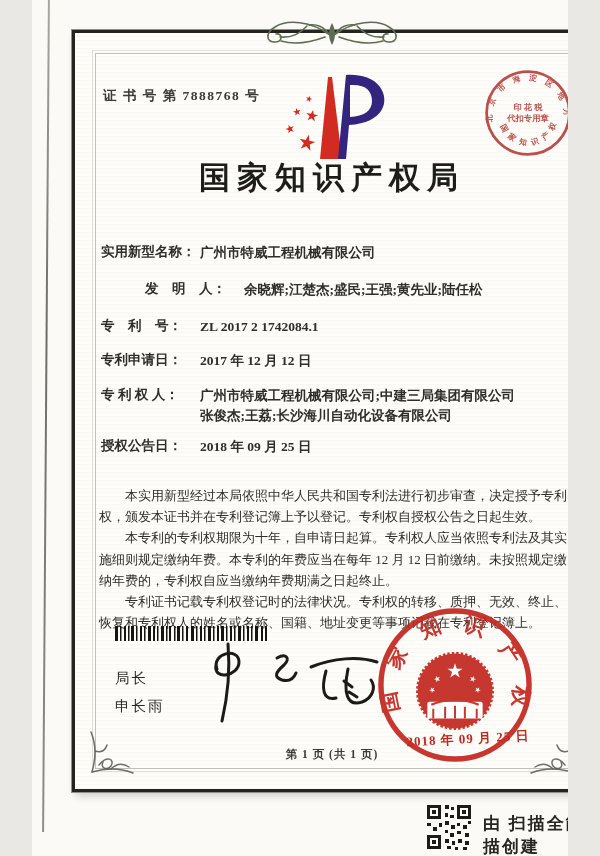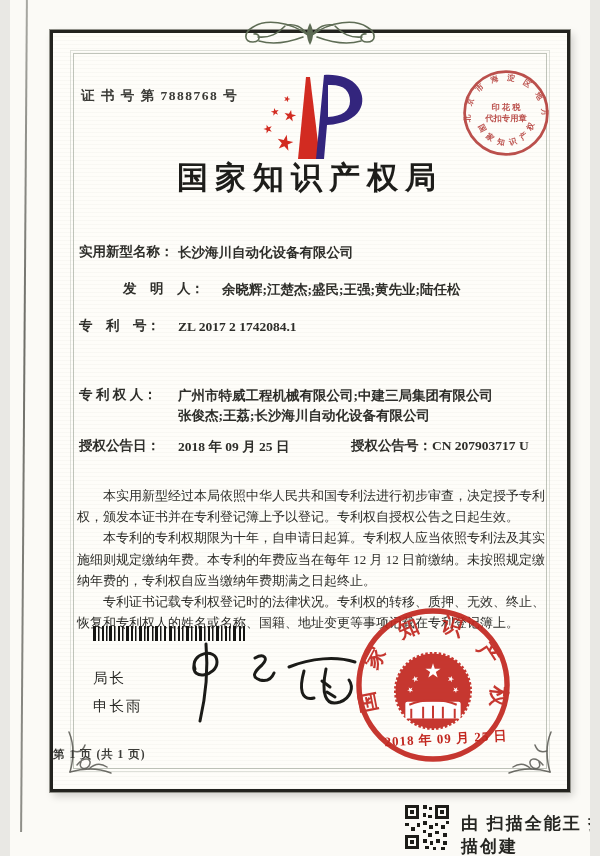--- a/index.html
+++ b/index.html
@@ -1,18 +1,18 @@
 <!DOCTYPE html>
 <html><head>
 <meta charset="utf-8">
 <style>
   * { margin:0; padding:0; box-sizing:border-box; }
   html,body { background:#e9e8e4; }
   .stage {
-    position:relative; width:580px; height:856px; margin:0 auto;
+    position:relative; width:536px; height:856px; margin:0 auto;
     background:#fbfaf6;
     font-family:"Liberation Serif","DejaVu Serif",serif;
     color:#2b2b28; overflow:hidden;
   }
   .paper-edge {
     position:absolute; left:13px; top:0; width:2px; height:832px;
     background:linear-gradient(180deg,#9a9a94,#55554f 40%,#7c7c76);
     transform:rotate(.4deg); opacity:.85;
   }
   .cert {
@@ -56,21 +56,21 @@
   .barcode { position:absolute; left:40px; top:593px; }
   .director { position:absolute; left:40px; top:636px; font-size:14.5px; font-weight:400; letter-spacing:2px; }
   .director div { margin-bottom:9px; }
   .signature { position:absolute; left:118px; top:606px; }
 
   .office-seal { position:absolute; left:301px; top:573px; opacity:.92; }
   .seal-date { position:absolute; left:308px; top:697px; width:170px; text-align:center;
                color:#c2271f; font-size:13px; font-weight:700; transform:rotate(-3deg); letter-spacing:1px; }
   .tax-seal { position:absolute; left:407px; top:34px; opacity:.9; }
 
-  .page-footer { position:absolute; left:0; top:714px; width:100%; text-align:left; font-size:11.5px; font-weight:600; letter-spacing:1px; color:#3c3c38; }
+  .page-footer { position:absolute; left:0; top:714px; width:100%; text-align:center; font-size:11.5px; font-weight:600; letter-spacing:1px; color:#3c3c38; }
 
   .scan-row { position:absolute; left:0; top:800px; width:600px; height:56px;margin-left:7px; }
   .qr { position:absolute; left:386px; top:3px; }
   .scan-text { position:absolute; left:444px; top:12px; font-size:17px; font-weight:700; letter-spacing:2px; color:#262622;
                font-family:"Liberation Sans","DejaVu Sans",sans-serif; }
 </style>
 </head>
 <body>
 
 <div class="stage">
@@ -140,37 +140,37 @@
         <text font-size="8.4"><textPath href="#taxTop" textLength="182" lengthAdjust="spacing">北京市海淀区地方税务局</textPath></text>
         <text font-size="8.4"><textPath href="#taxBot" textLength="94" lengthAdjust="spacing">国家知识产权局</textPath></text>
         <text x="50" y="47" font-size="9" text-anchor="middle">印 花 税</text>
         <text x="50" y="59" font-size="9" text-anchor="middle">代扣专用章</text>
       </g>
     </svg>
 
     <div class="title">国家知识产权局</div>
 
     <div class="row r-name">
-      <span class="lbl">实用新型名称：</span><span class="val">长沙海川自动化设备有限公司</span>
+      <span class="lbl">实用新型名称：</span><span class="val">广州市特威工程机械有限公司</span>
     </div>
     <div class="row r-inv">
       <span class="lbl">发　明　人：</span><span class="val">余晓辉;江楚杰;盛民;王强;黄先业;陆任松</span>
     </div>
     <div class="row r-patno">
       <span class="lbl">专　利　号：</span><span class="val">ZL 2017 2 1742084.1</span>
+    </div>
+    <div class="row r-fdate">
+      <span class="lbl">专利申请日：</span><span class="val">2017 年 12 月 12 日</span>
     </div>
     <div class="row r-patee">
       <span class="lbl">专 利 权 人：</span><span class="val">广州市特威工程机械有限公司;中建三局集团有限公司
 张俊杰;王荔;长沙海川自动化设备有限公司</span>
     </div>
     <div class="row r-grant">
       <span class="lbl">授权公告日：</span><span class="val">2018 年 09 月 25 日</span>
-      <span class="grant2">
-        <span>授权公告号：</span><span>CN 207903717 U</span>
-      </span>
     </div>
 
     <div class="paras">
       <p>本实用新型经过本局依照中华人民共和国专利法进行初步审查，决定授予专利权，颁发本证书并在专利登记簿上予以登记。专利权自授权公告之日起生效。</p>
       <p>本专利的专利权期限为十年，自申请日起算。专利权人应当依照专利法及其实施细则规定缴纳年费。本专利的年费应当在每年 12 月 12 日前缴纳。未按照规定缴纳年费的，专利权自应当缴纳年费期满之日起终止。</p>
       <p>专利证书记载专利权登记时的法律状况。专利权的转移、质押、无效、终止、恢复和专利权人的姓名或名称、国籍、地址变更等事项记载在专利登记簿上。</p>
     </div>
 
     <svg class="barcode" width="152" height="15" viewBox="0 0 152 15">
       <g fill="#151512">

